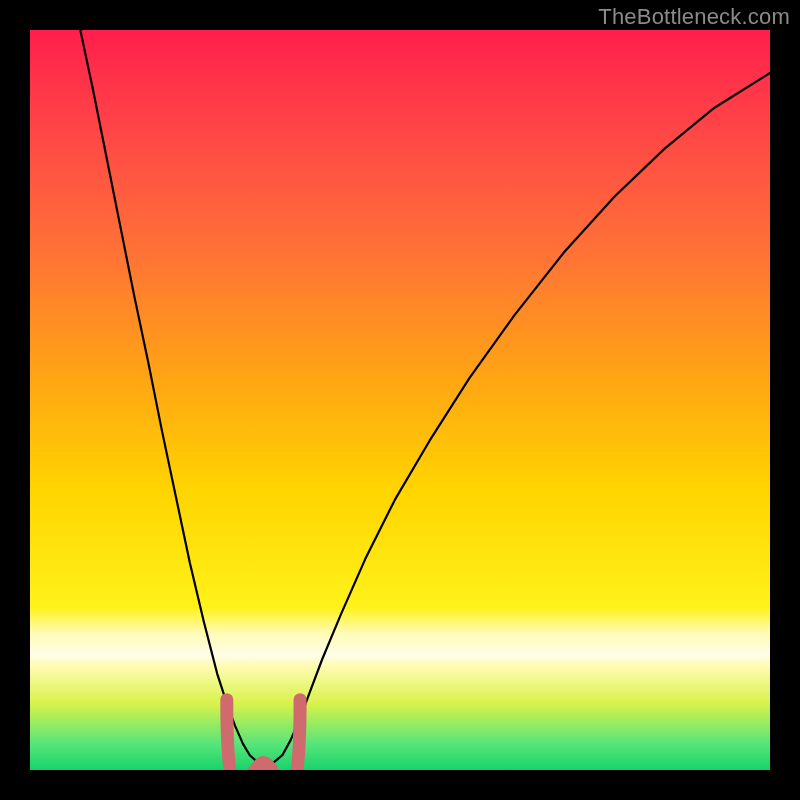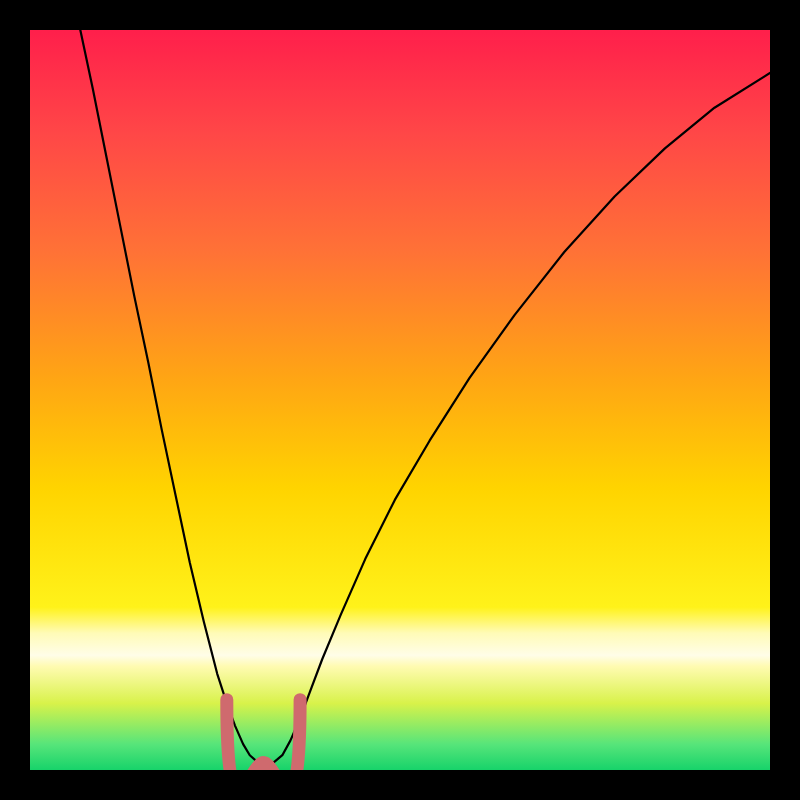--- a/index.html
+++ b/index.html
@@ -73,14 +73,15 @@
       <rect x="0" y="0" width="740" height="740" fill="url(#bg-grad)"></rect>
     </svg>
 
     <svg class="curve" viewBox="0 0 740 740" preserveAspectRatio="none">
       <path id="main-curve" fill="none" stroke-width="2.2" stroke-linecap="round" stroke-linejoin="round" d="M50.32,0.00 L62.90,59.20 L76.96,129.50 L90.28,196.10 L104.34,266.40 L118.40,333.00 L131.72,399.60 L145.78,466.20 L159.84,532.80 L173.90,592.00 L187.22,643.80 L196.84,673.40 L204.98,695.60 L213.12,714.10 L219.78,725.20 L227.92,732.60 L235.32,734.82 L243.46,732.60 L252.34,725.20 L260.48,710.40 L270.10,688.20 L279.72,662.30 L292.30,629.00 L310.80,584.60 L335.22,529.10 L364.82,469.90 L399.60,410.70 L439.56,347.80 L484.70,284.90 L534.28,222.00 L584.60,166.50 L634.92,118.40 L684.50,77.70 L740.00,42.92" stroke="#000000"></path>
       <path id="dip-marker" fill="none" stroke-width="13" stroke-linecap="round" stroke-linejoin="round" d="M196.8,669.7 C196.8,824.9 220.3,732.6 233.5,732.6 C246.7,732.6 270.1,824.9 270.1,669.7" stroke="#cf6a6e"></path>
     </svg>
 
   </div>
 
+  <div class="watermark">TheBottleneck.com</div>
 
 </div>
 
 </body></html>

